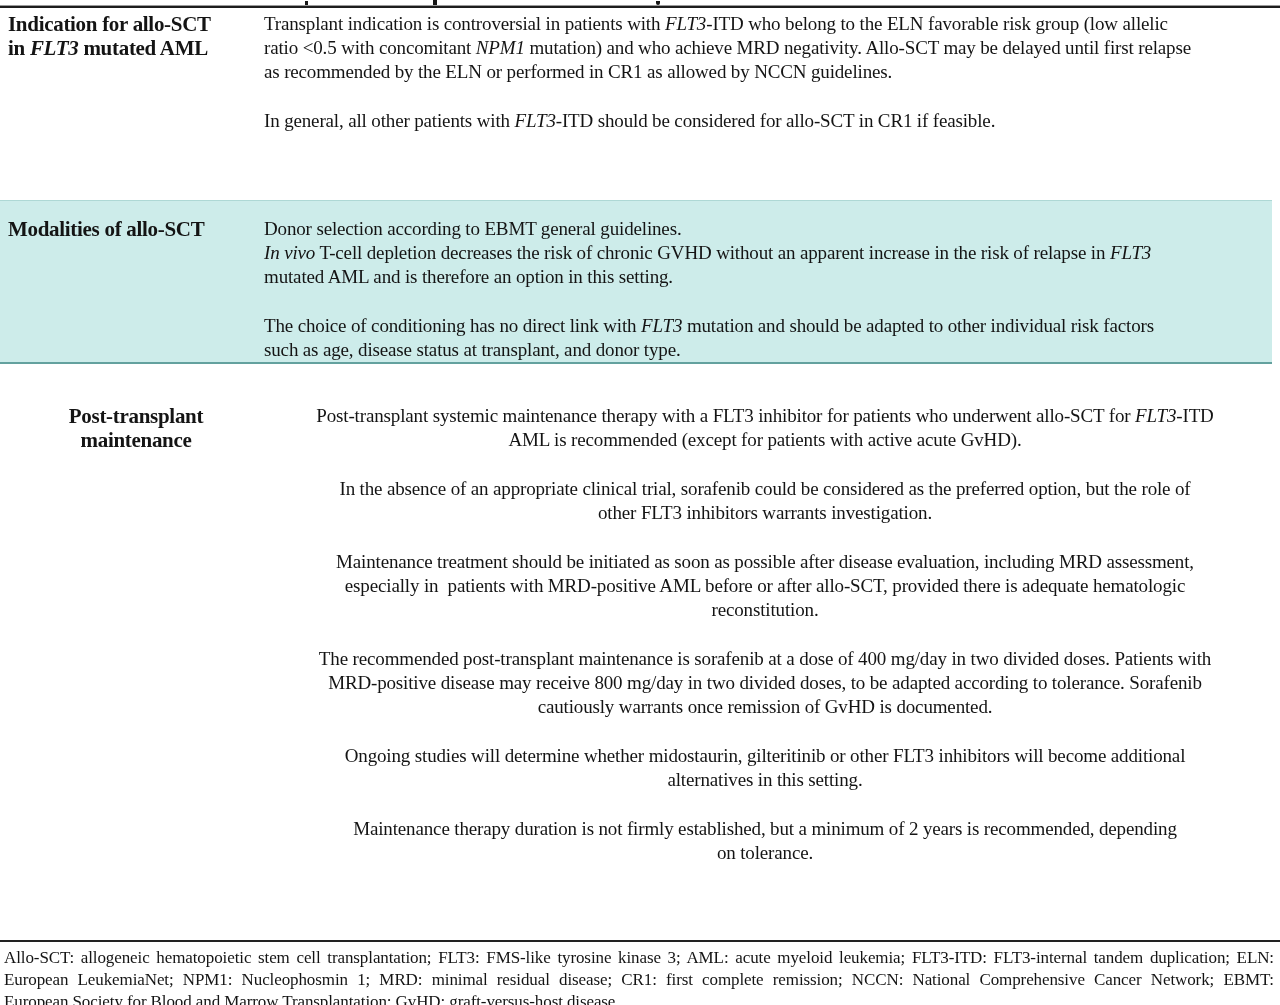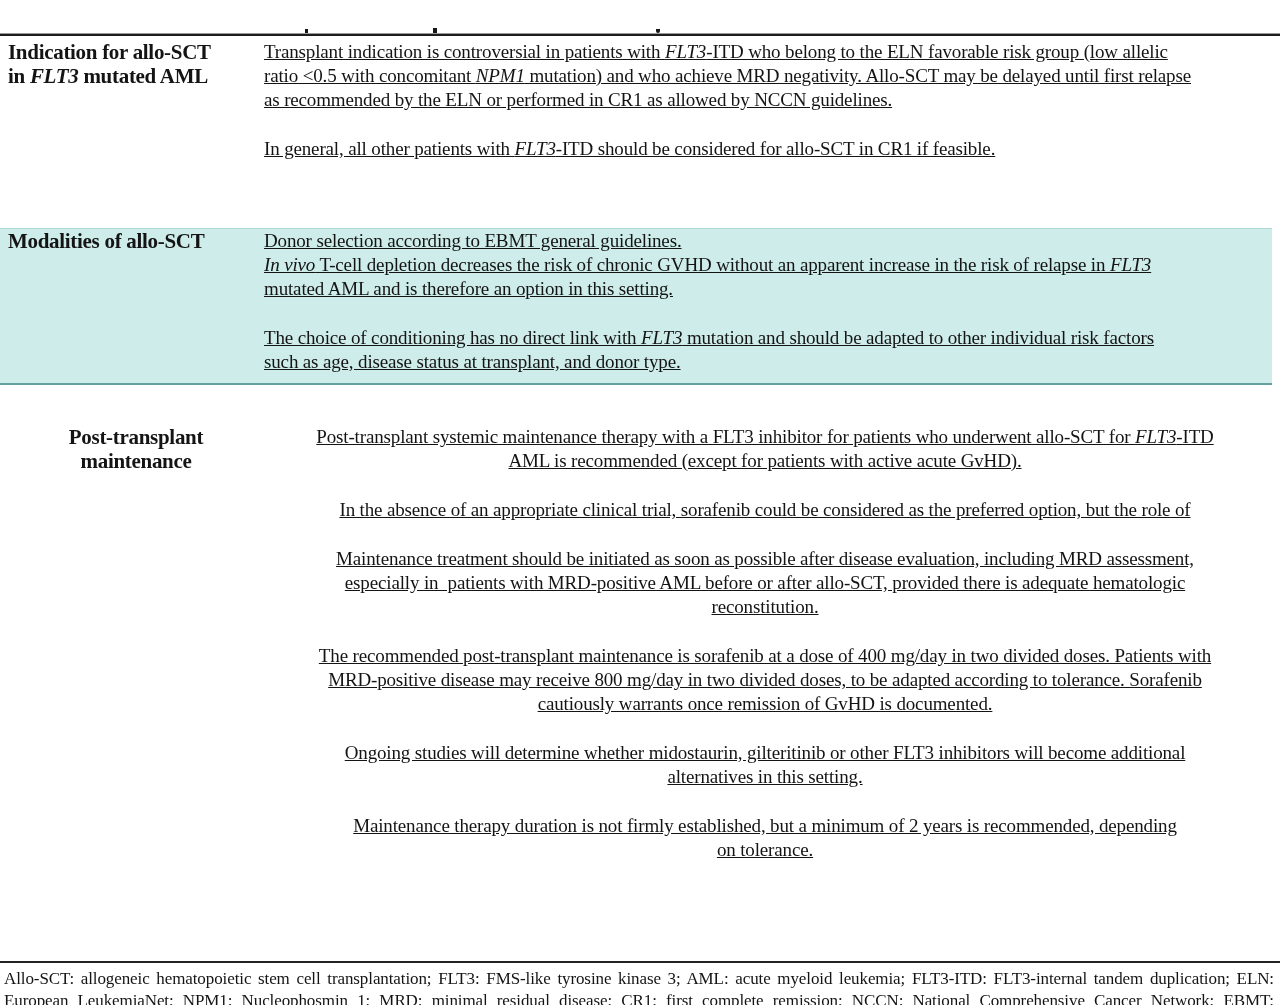--- a/index.html
+++ b/index.html
@@ -2,46 +2,46 @@
 <html><head>
 <meta charset="utf-8">
 <style>
   html, body { margin: 0; padding: 0; background: #ffffff; }
   body {
     width: 1280px; height: 1005px; overflow: hidden;
     font-family: "Liberation Serif", "DejaVu Serif", serif;
     color: #141414;
     -webkit-font-smoothing: antialiased;
   }
-  .page { position: relative; width: 1280px; height: 761px; margin-top: 28px; }
+  .page { position: relative; width: 1280px; height: 761px; }
 
   
   .cropped-strip { position: relative; height: 5px; width: 100%; }
   .frag { position: absolute; background: #161616; bottom: 0; }
   .f1 { left: 305px; width: 3px; height: 4px; }
   .f2 { left: 433px; width: 4px; height: 5px; }
   .f3 { left: 656px; width: 4px; height: 4px; border-radius: 0 0 2px 2px; }
 
   .top-rule {
     height: 0; border-top: 1px solid #9a9a9a; border-bottom: 2px solid #1d1d1d;
     width: 100%;
   }
 
   .row { display: flex; box-sizing: border-box; width: 100%; }
   .row.highlighted { width: 1272px; }
   #rows .row:nth-child(1) { min-height: 192px; padding-top: 4px; }
-  #rows .row:nth-child(2) { min-height: 157px; padding-top: 0; }
+  #rows .row:nth-child(2) { min-height: 157px; padding-top: 16px; }
   #rows .row:nth-child(3) { min-height: 576px; padding-top: 40px; text-align: center; }
 
   .col-header {
     width: 264px; box-sizing: border-box; padding-left: 8px;
     font-weight: bold; font-size: 21px; letter-spacing: -0.3px;
     flex-shrink: 0;
   }
-  .col-body { flex: 1; padding-right: 14px; font-size: 19px; letter-spacing: -0.15px; min-width: 0; text-decoration: underline; }
+  .col-body { flex: 1; padding-right: 14px; font-size: 19px; letter-spacing: -0.15px; min-width: 0; }
 
   .line { white-space: pre; line-height: 24px; }
   .hline { white-space: pre; line-height: 24px; }
   .para { margin: 0 0 25px 0; }
   .para:last-child { margin-bottom: 0; }
 
   .footnote {
     border-top: 2px solid #222222;
     padding: 5px 6px 1px 4px;
     font-size: 17px; letter-spacing: -0.1px;
@@ -103,20 +103,21 @@
           <div class="hline">Post-transplant</div>
           <div class="hline">maintenance</div>
         </div>
     <div class="col-body">
           <div class="para">
             <div class="line">Post-transplant systemic maintenance therapy with a FLT3 inhibitor for patients who underwent allo-SCT for <i>FLT3</i>-ITD</div>
             <div class="line">AML is recommended (except for patients with active acute GvHD).</div>
           </div>
           <div class="para">
             <div class="line">In the absence of an appropriate clinical trial, sorafenib could be considered as the preferred option, but the role of</div>
+            <div class="line">other FLT3 inhibitors warrants investigation.</div>
           </div>
           <div class="para">
             <div class="line">Maintenance treatment should be initiated as soon as possible after disease evaluation, including MRD assessment,</div>
             <div class="line">especially in  patients with MRD-positive AML before or after allo-SCT, provided there is adequate hematologic</div>
             <div class="line">reconstitution.</div>
           </div>
           <div class="para">
             <div class="line">The recommended post-transplant maintenance is sorafenib at a dose of 400 mg/day in two divided doses. Patients with</div>
             <div class="line">MRD-positive disease may receive 800 mg/day in two divided doses, to be adapted according to tolerance. Sorafenib</div>
             <div class="line">cautiously warrants once remission of GvHD is documented.</div>

